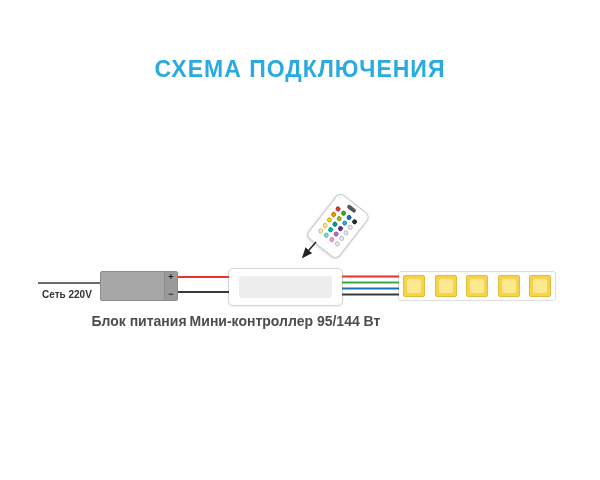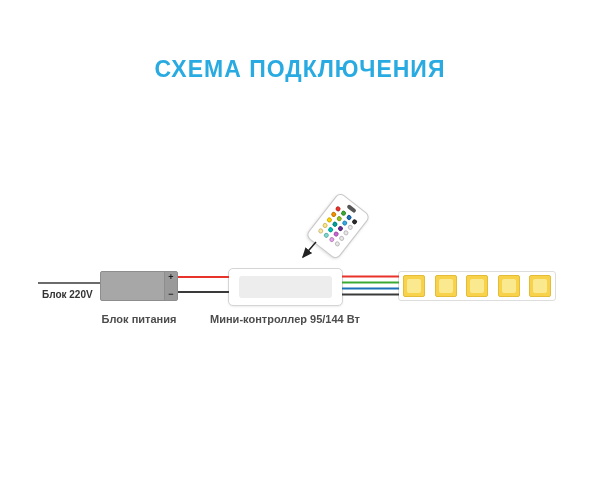--- a/index.html
+++ b/index.html
@@ -69,21 +69,21 @@
     width:5px; height:5px; border-radius:50%;
     border:0.5px solid rgba(0,0,0,0.18); box-sizing:border-box;
   }
   
   .mains-lbl {
     position:absolute; left:42px; top:289px;
     font-size:10px; font-weight:bold; color:#333333; white-space:nowrap;
   }
   .lbl {
     position:absolute; top:313px; transform:translateX(-50%);
-    font-size:11px; font-weight:bold; color:#4d4d4d; white-space:nowrap;
+    font-size:14px; font-weight:bold; color:#4d4d4d; white-space:nowrap;
   }
   .lbl-psu { left:139px; }
   .lbl-controller { left:285px; }
   .lbl-strip { left:477px; }
   .wires-overlay { position:absolute; left:0; top:0; pointer-events:none; }
 </style>
 </head>
 <body>
 
 <div class="stage">
@@ -140,21 +140,21 @@
         <div class="rbtn" style="background: rgb(0, 192, 181);"></div>
         <div class="rbtn" style="background: rgb(201, 101, 209);"></div>
         <div class="rbtn" style="background: rgb(232, 232, 232);"></div>
         <div class="rbtn" style="background: rgb(251, 233, 160);"></div>
         <div class="rbtn" style="background: rgb(126, 217, 210);"></div>
         <div class="rbtn" style="background: rgb(230, 161, 235);"></div>
         <div class="rbtn" style="background: rgb(232, 232, 232);"></div>
       </div>
   </div>
 
-  <div class="mains-lbl">Блок 220V</div>
+  <div class="mains-lbl">Сеть 220V</div>
   <div class="lbl lbl-psu">Блок питания</div>
   <div class="lbl lbl-controller">Мини-контроллер 95/144 Вт</div>
 
   <svg class="wires-overlay" width="600" height="480" viewBox="0 0 600 480">
     <defs>
       <marker id="ah" markerWidth="8" markerHeight="8" refX="6" refY="3" orient="auto">
         <path d="M0,0 L7,3 L0,6 Z" fill="#222222"></path>
       </marker>
     </defs>
     <line x1="38" y1="283" x2="100" y2="283" stroke-width="1.5" stroke="#3A3A3A"></line>

